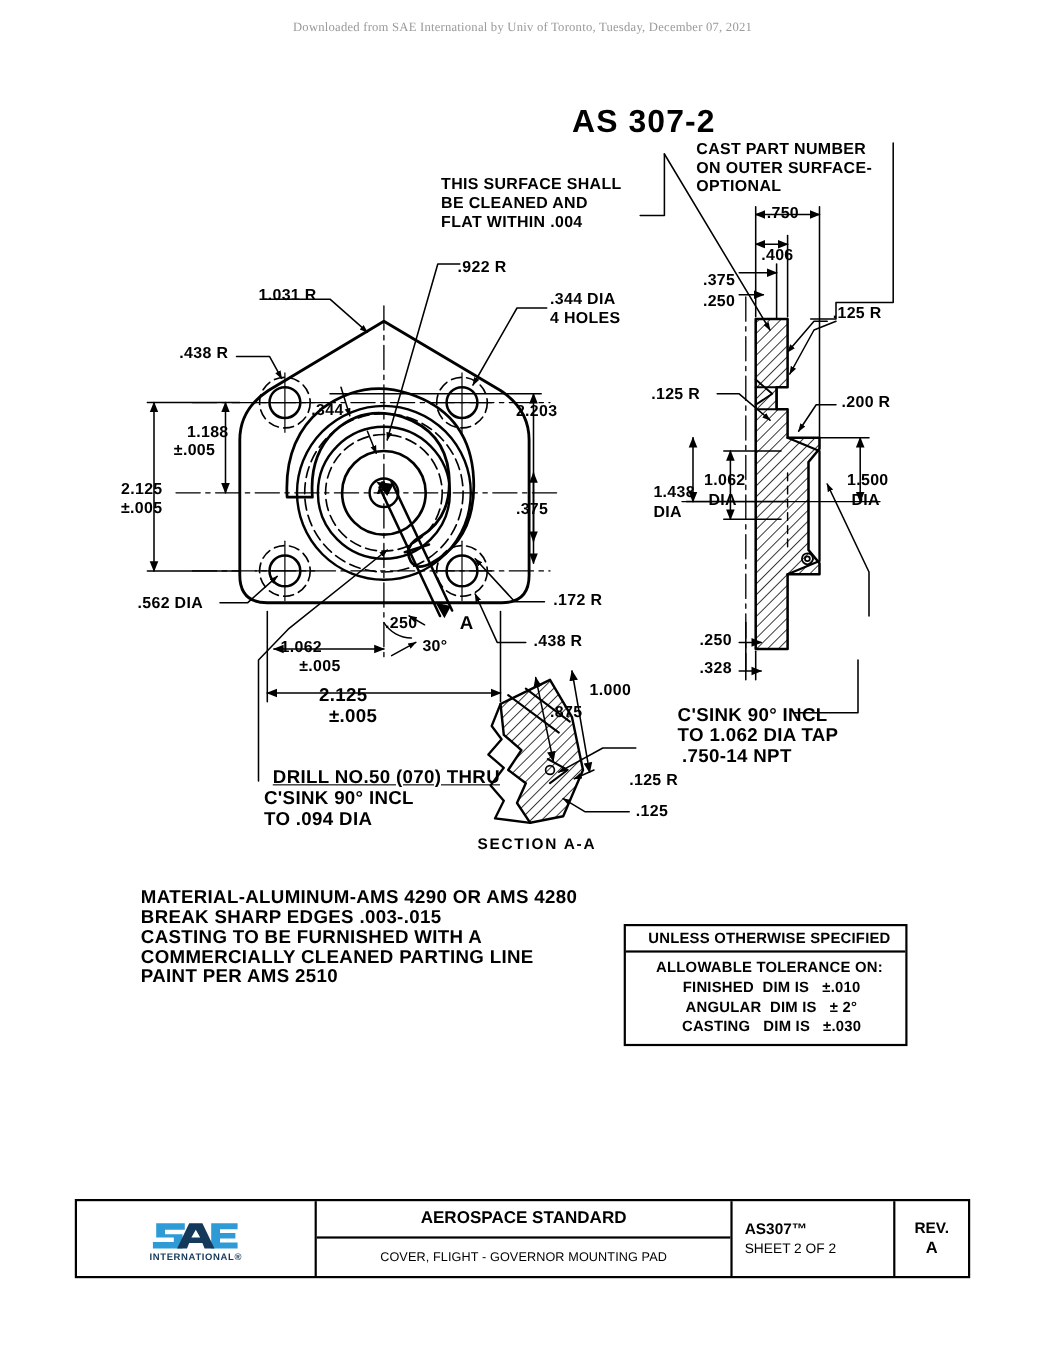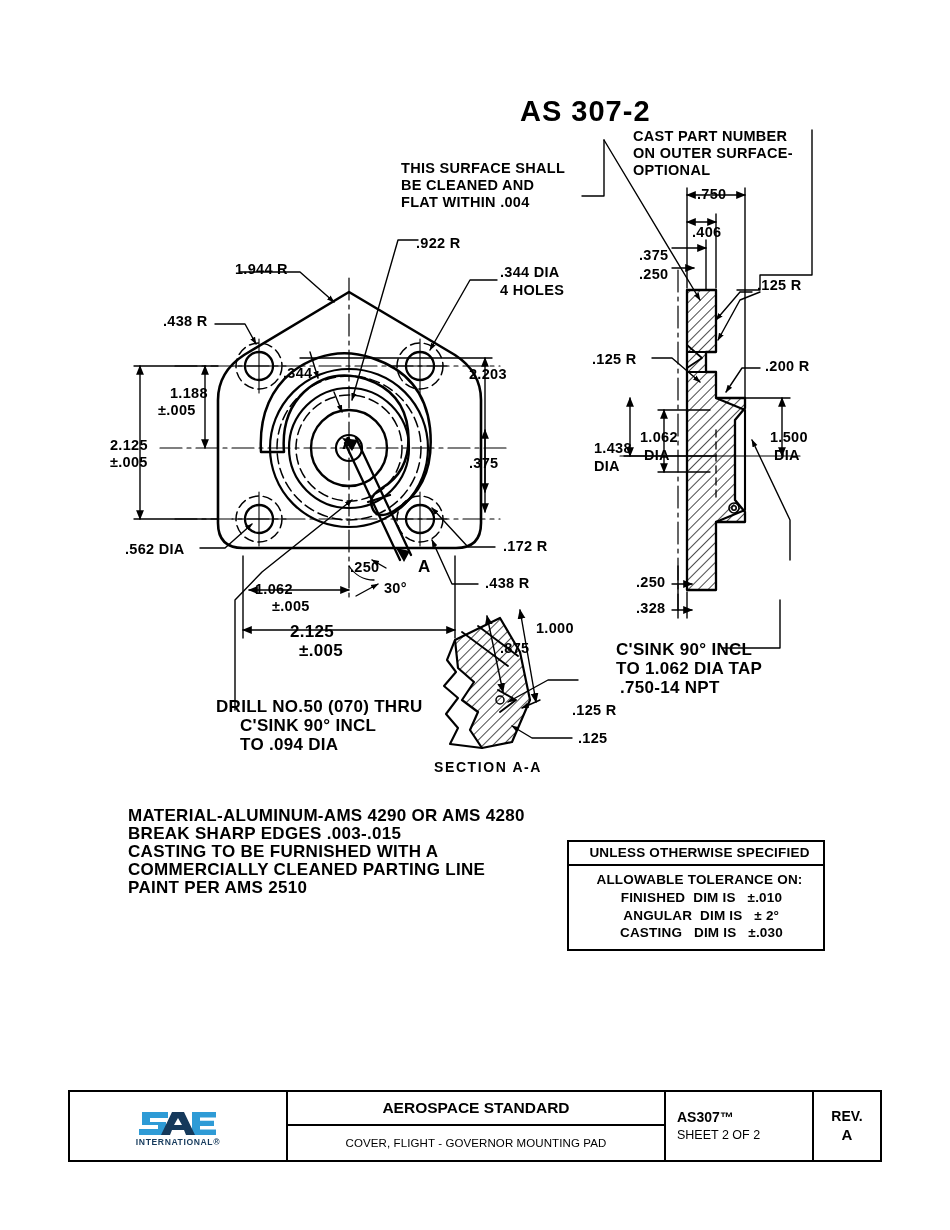--- a/index.html
+++ b/index.html
@@ -54,20 +54,21 @@
   .tb-rev .r1{font-size:14px;font-weight:700;line-height:1.3;}
   .tb-rev .r2{font-size:15px;font-weight:700;line-height:1.3;}
 
   .sae-logo{display:block;}
 </style>
 </head>
 <body>
 
 <div class="pg">
 
+  <div class="dl-header">Downloaded from SAE International by Univ of Toronto, Tuesday, December 07, 2021</div>
 
   <svg class="draw" viewBox="0 0 950 1060">
     <defs>
       <pattern id="hatch" width="7" height="7" patternUnits="userSpaceOnUse" patternTransform="rotate(45)">
         <line x1="0" y1="0" x2="0" y2="7" stroke="#000" stroke-width="1.4"></line>
       </pattern>
       <marker id="ar" viewBox="0 0 10 10" refX="9" refY="5" markerWidth="7" markerHeight="7" orient="auto-start-reverse">
         <path d="M0,1 L10,5 L0,9 z" fill="#000"></path>
       </marker>
       <marker id="arS" viewBox="0 0 10 10" refX="9" refY="5" markerWidth="5.5" markerHeight="5.5" orient="auto-start-reverse">
@@ -269,21 +270,21 @@
   <div class="t" style="left:520px;top:95px;font-size:29px;letter-spacing:1px;">AS 307-2</div>
 
   <div class="t md" style="left:401px;top:160px;">THIS SURFACE SHALL</div>
   <div class="t md" style="left:401px;top:177px;">BE CLEANED AND</div>
   <div class="t md" style="left:401px;top:194px;">FLAT WITHIN .004</div>
 
   <div class="t md" style="left:633px;top:128px;">CAST PART NUMBER</div>
   <div class="t md" style="left:633px;top:145px;">ON OUTER SURFACE-</div>
   <div class="t md" style="left:633px;top:162px;">OPTIONAL</div>
 
-  <div class="t md" style="left:235px;top:261px;">1.944 R</div>
+  <div class="t md" style="left:235px;top:261px;">1.031 R</div>
   <div class="t md" style="left:416px;top:235px;">.922 R</div>
   <div class="t md" style="left:163px;top:313px;">.438 R</div>
   <div class="t md" style="left:500px;top:264px;">.344 DIA</div>
   <div class="t md" style="left:500px;top:282px;">4 HOLES</div>
   <div class="t md" style="left:283px;top:365px;">.344</div>
   <div class="t md" style="left:469px;top:366px;">2.203</div>
   <div class="t md" style="left:170px;top:385px;">1.188</div>
   <div class="t md" style="left:158px;top:402px;">±.005</div>
   <div class="t md" style="left:110px;top:437px;">2.125</div>
   <div class="t md" style="left:110px;top:454px;">±.005</div>
@@ -293,21 +294,21 @@
   <div class="t md" style="left:485px;top:575px;">.438 R</div>
   <div class="t md" style="left:350px;top:559px;">.250</div>
   <div class="t md" style="left:384px;top:580px;">30°</div>
   <div class="t md" style="left:255px;top:581px;">1.062</div>
   <div class="t md" style="left:272px;top:598px;">±.005</div>
   <div class="t lg" style="left:290px;top:622px;">2.125</div>
   <div class="t lg" style="left:299px;top:641px;">±.005</div>
   <div class="t" style="left:342px;top:434px;font-size:17px;">A</div>
   <div class="t" style="left:418px;top:557px;font-size:17px;">A</div>
 
-  <div class="t lg" style="left:216px;top:697px;">DRILL NO.50 (070) THRU</div>
+  <div class="t lg" style="left:248px;top:697px;text-decoration:underline;">DRILL NO.50 (070) THRU</div>
   <div class="t lg" style="left:240px;top:716px;">C'SINK 90° INCL</div>
   <div class="t lg" style="left:240px;top:735px;">TO .094 DIA</div>
 
   <div class="t md" style="left:697px;top:186px;">.750</div>
   <div class="t md" style="left:692px;top:224px;">.406</div>
   <div class="t md" style="left:639px;top:247px;">.375</div>
   <div class="t md" style="left:639px;top:266px;">.250</div>
   <div class="t md" style="left:757px;top:277px;">.125 R</div>
   <div class="t md" style="left:592px;top:351px;">.125 R</div>
   <div class="t md" style="left:765px;top:358px;">.200 R</div>

